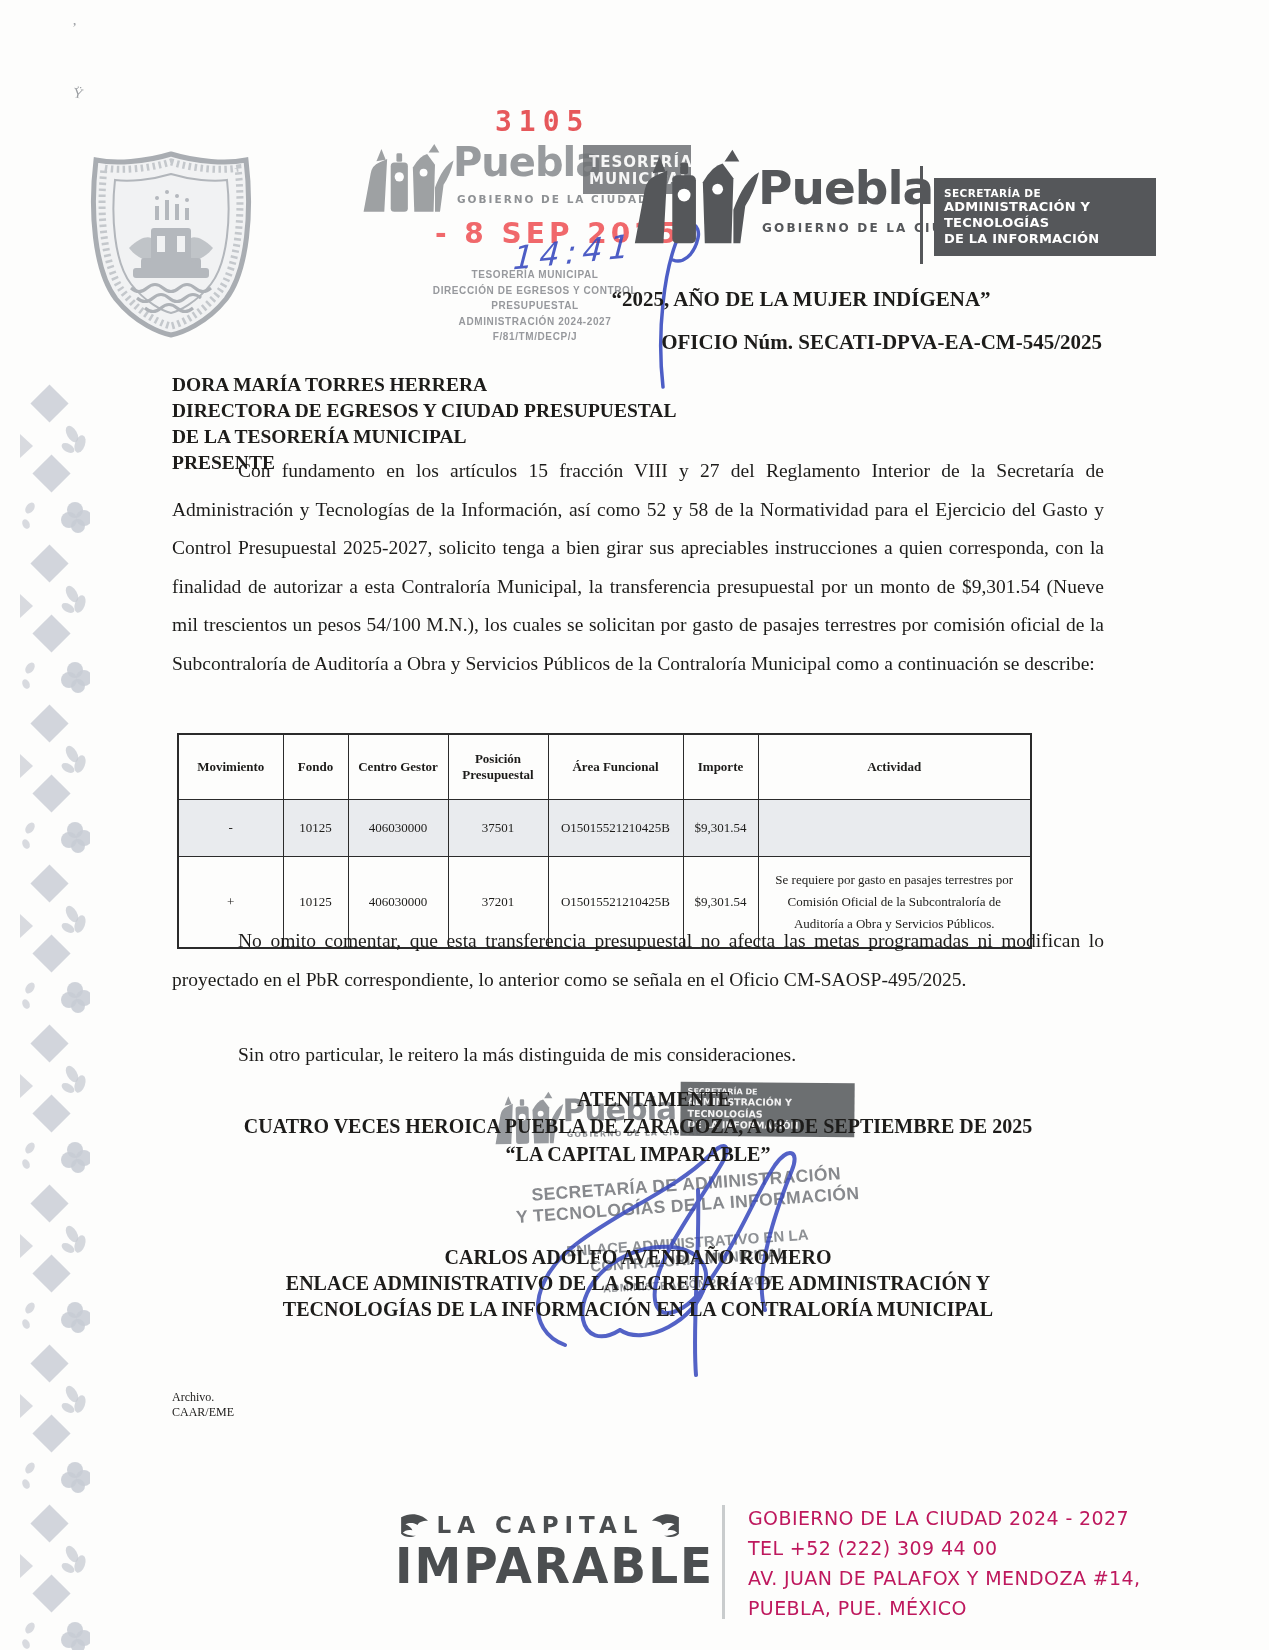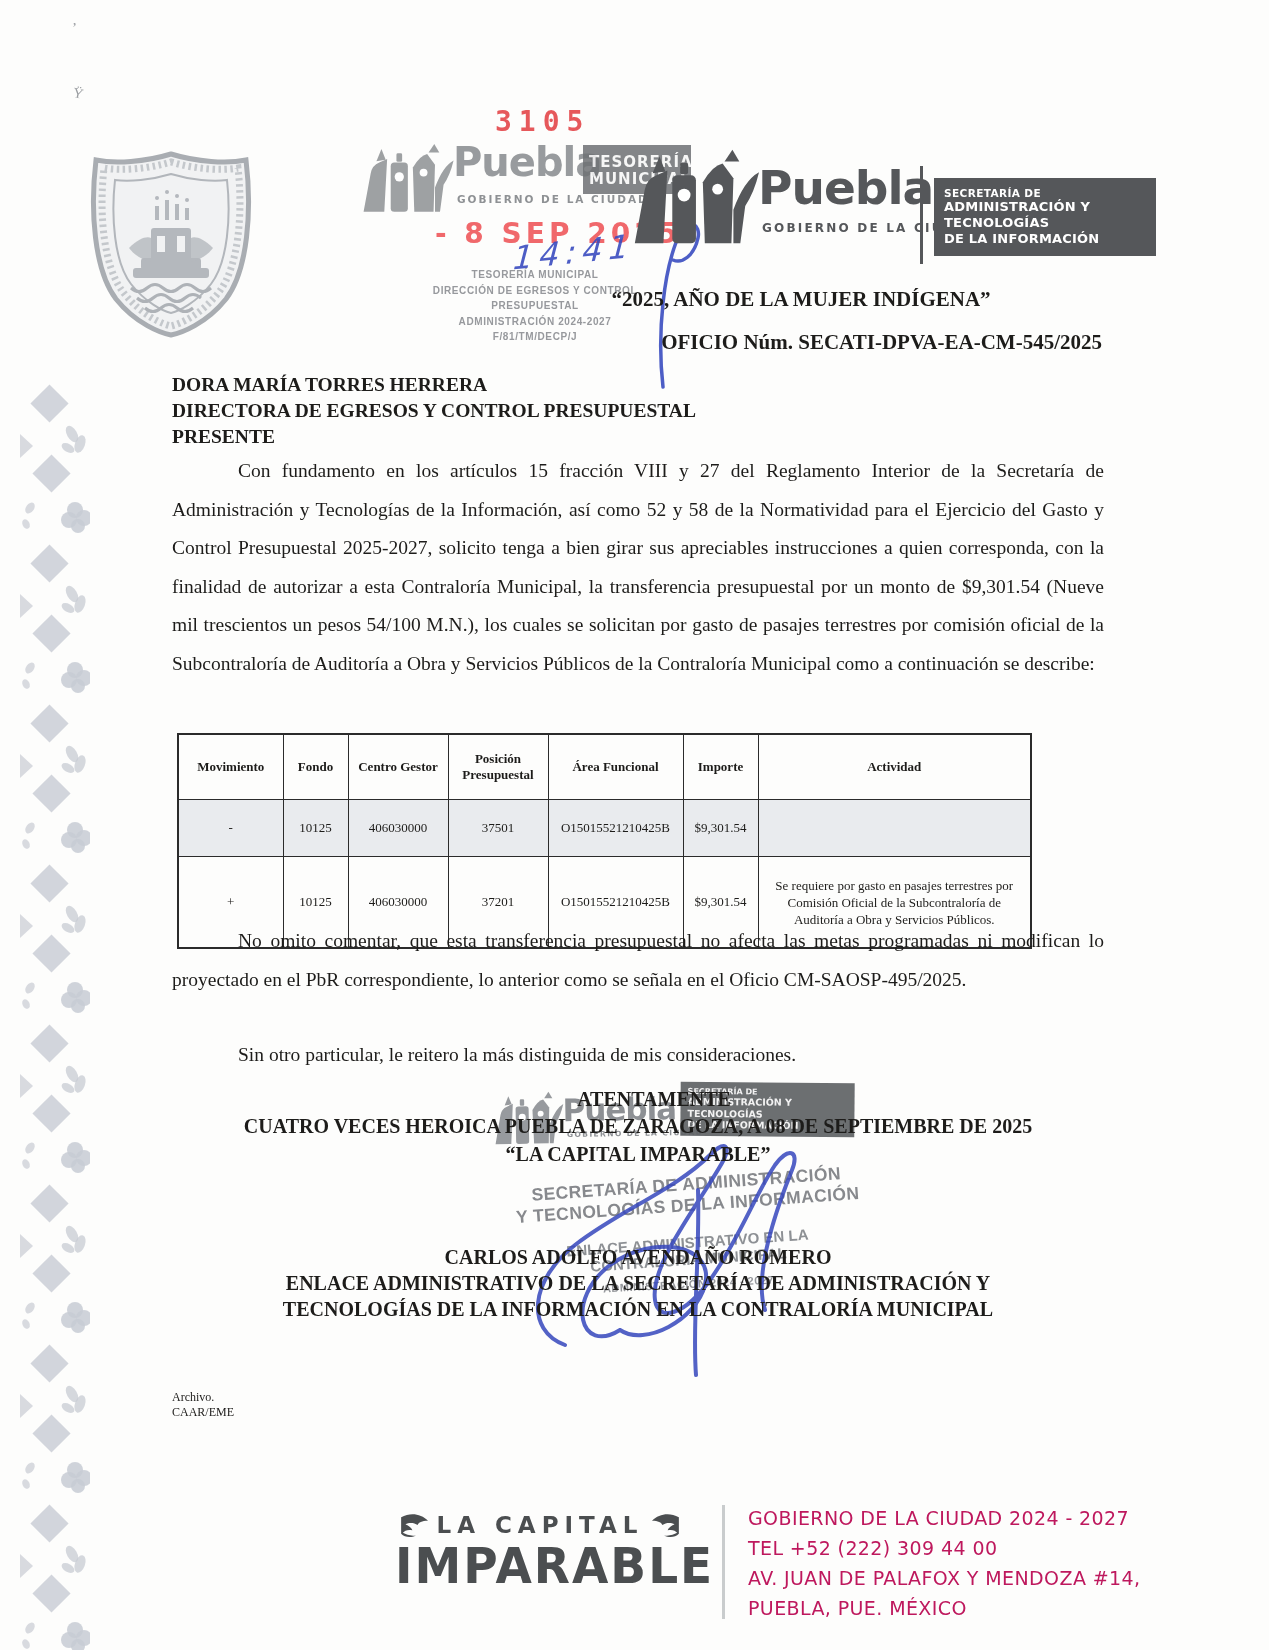--- a/index.html
+++ b/index.html
@@ -37,21 +37,21 @@
   .legend{font-weight:bold;font-size:21px;text-align:right;}
   .addr{font-weight:bold;font-size:19.5px;line-height:26px;}
   .para{font-size:19.5px;line-height:38.5px;text-align:justify;text-indent:66px;}
   
   table.tt{border-collapse:collapse;table-layout:fixed;width:853px;border:2px solid #2b2b2b;}
   table.tt th,table.tt td{border:1.4px solid #2b2b2b;font-size:13px;text-align:center;
          vertical-align:middle;padding:6px 3px;}
   table.tt th{font-weight:bold;height:52px;}
   table.tt tr.shade td{background:#e9ebee;height:44px;}
   table.tt tr.r2 td{height:78px;}
-  td.act{font-size:12.5px;line-height:17px;text-align:justify;padding:5px 8px;}
+  td.act{font-size:12.5px;line-height:22px;text-align:justify;padding:5px 8px;}
   
   .sig-line{font-weight:bold;font-size:20px;text-align:center;}
   .stamp2{color:#8d9094;font-family:"Liberation Sans",sans-serif;}
   .st-word{font-family:"DejaVu Sans",sans-serif;font-weight:800;font-size:31px;
          letter-spacing:-1px;color:#8d9094;}
   .st-sub{font-family:"DejaVu Sans",sans-serif;font-weight:700;font-size:7.5px;
          letter-spacing:1.4px;color:#8d9094;}
   .st-banner{background:#606366;opacity:.92;color:#f2f2f2;font-family:"DejaVu Sans",sans-serif;
          padding:5px 7px;transform:rotate(1.5deg);}
   .st-banner .b1{font-size:8px;font-weight:700;}
@@ -186,21 +186,22 @@
   <div class="abs hd-banner" style="left:934px;top:178px;width:202px;">
     <div class="b1">SECRETARÍA DE</div>
     <div class="b2">ADMINISTRACIÓN Y TECNOLOGÍAS</div>
     <div class="b2">DE LA INFORMACIÓN</div>
   </div>
   <div class="abs legend" style="left:500px;top:287px;width:602px;text-align:center;">“2025, AÑO DE LA MUJER INDÍGENA”</div>
   <div class="abs legend" style="left:500px;top:330px;width:602px;">OFICIO Núm. SECATI-DPVA-EA-CM-545/2025</div>
 
   <div class="abs addr" style="left:172px;top:360px;margin-top:12px;">
     <div>DORA MARÍA TORRES HERRERA</div>
-    <div>DIRECTORA DE EGRESOS Y CONTROL PRESUPUESTAL</div>
+    <div>DIRECTORA DE EGRESOS Y CIUDAD PRESUPUESTAL</div>
+    <div>DE LA TESORERÍA MUNICIPAL</div>
     <div>PRESENTE</div>
   </div>
 
   <div class="abs para" style="left:172px;top:452px;width:932px;">Con fundamento en los artículos 15 fracción VIII y 27 del Reglamento Interior de la Secretaría de Administración y Tecnologías de la Información, así como 52 y 58 de la Normatividad para el Ejercicio del Gasto y Control Presupuestal 2025-2027, solicito tenga a bien girar sus apreciables instrucciones a quien corresponda, con la finalidad de autorizar a esta Contraloría Municipal, la transferencia presupuestal por un monto de $9,301.54 (Nueve mil trescientos un pesos 54/100 M.N.), los cuales se solicitan por gasto de pasajes terrestres por comisión oficial de la Subcontraloría de Auditoría a Obra y Servicios Públicos de la Contraloría Municipal como a continuación se describe:</div>
 
   <div class="abs" style="left:177px;top:733px;">
     <table class="tt">
       <colgroup>
         <col style="width:105px">
           <col style="width:65px">

